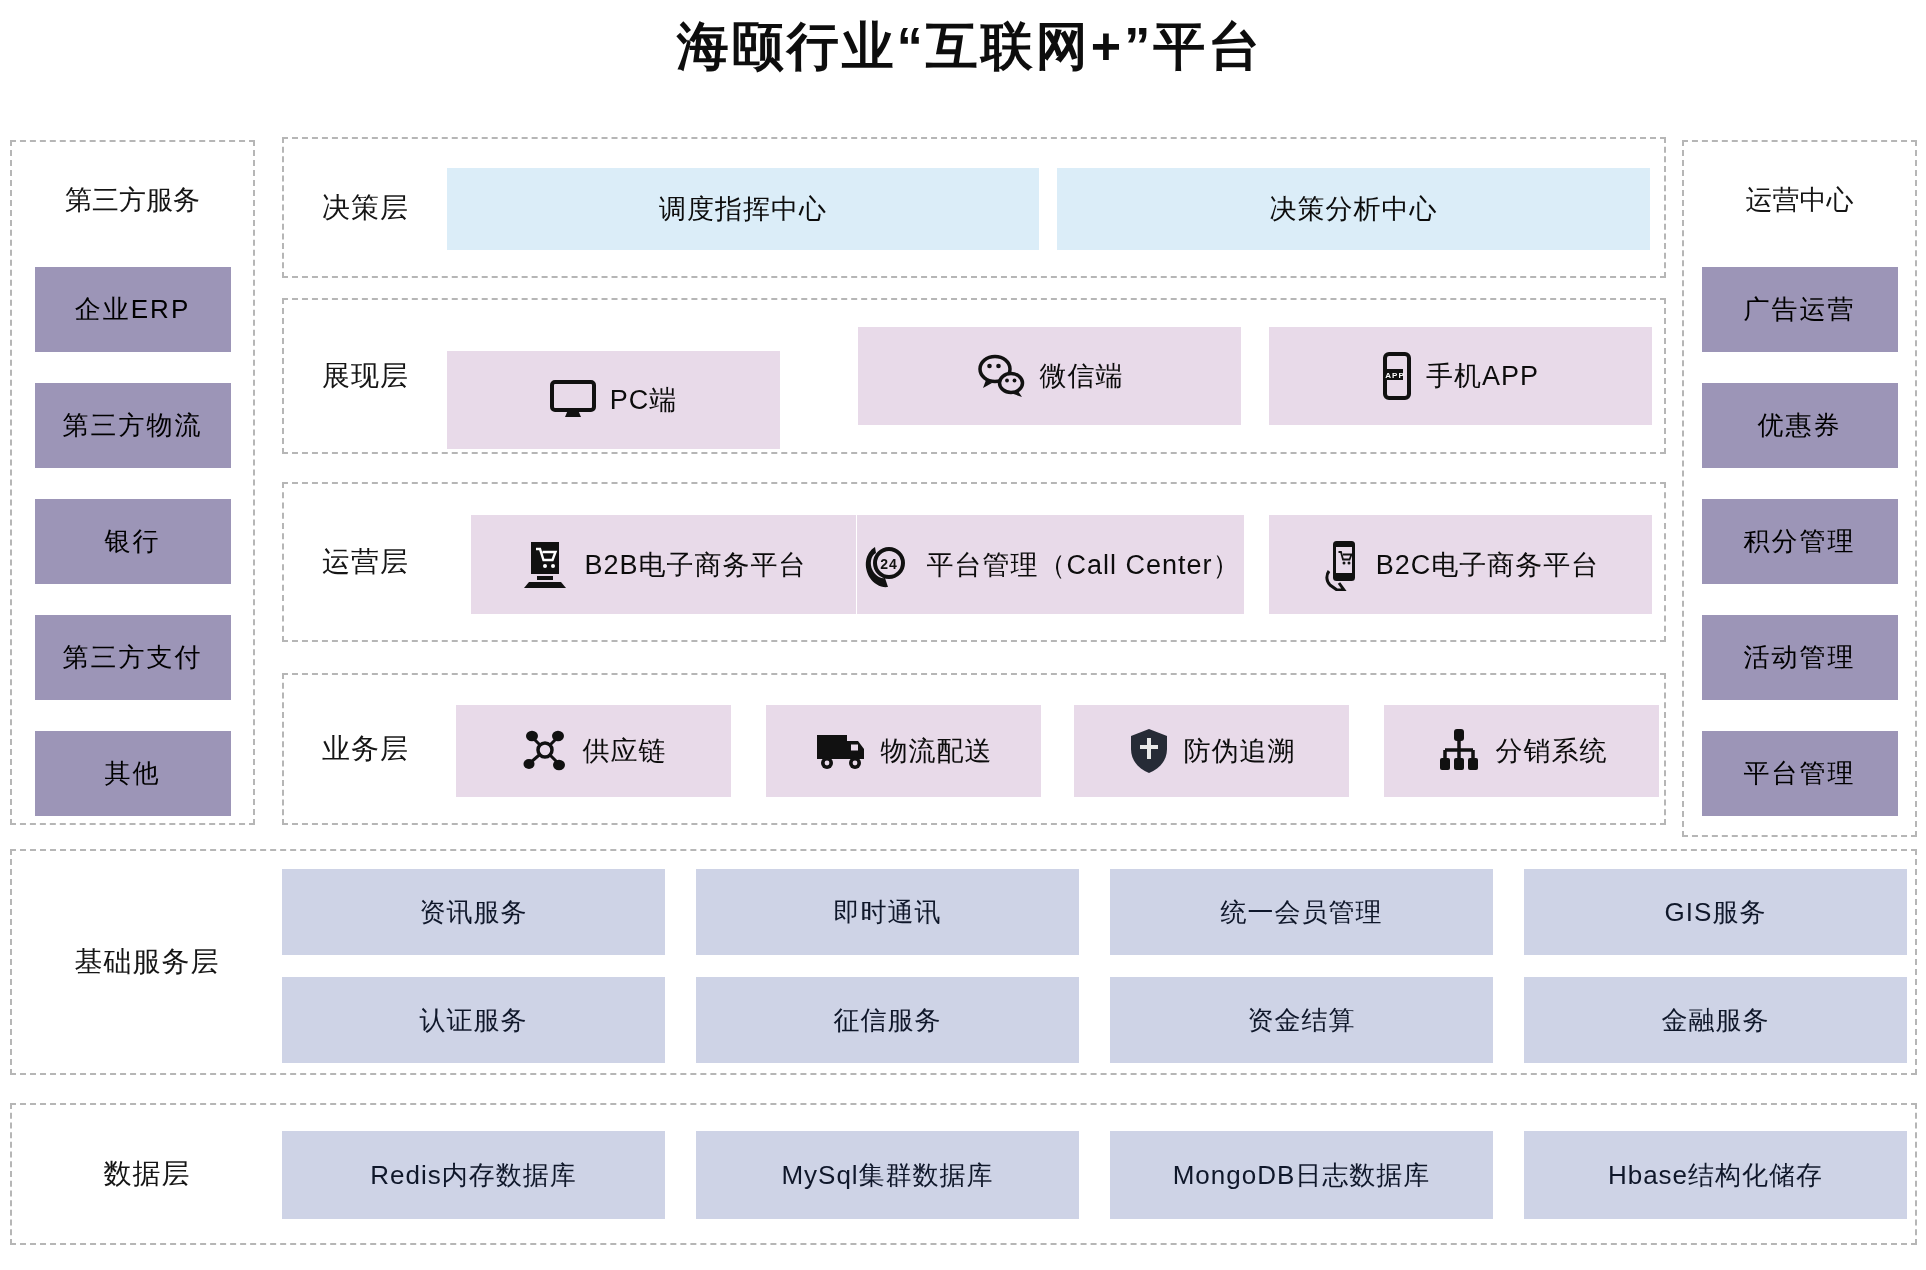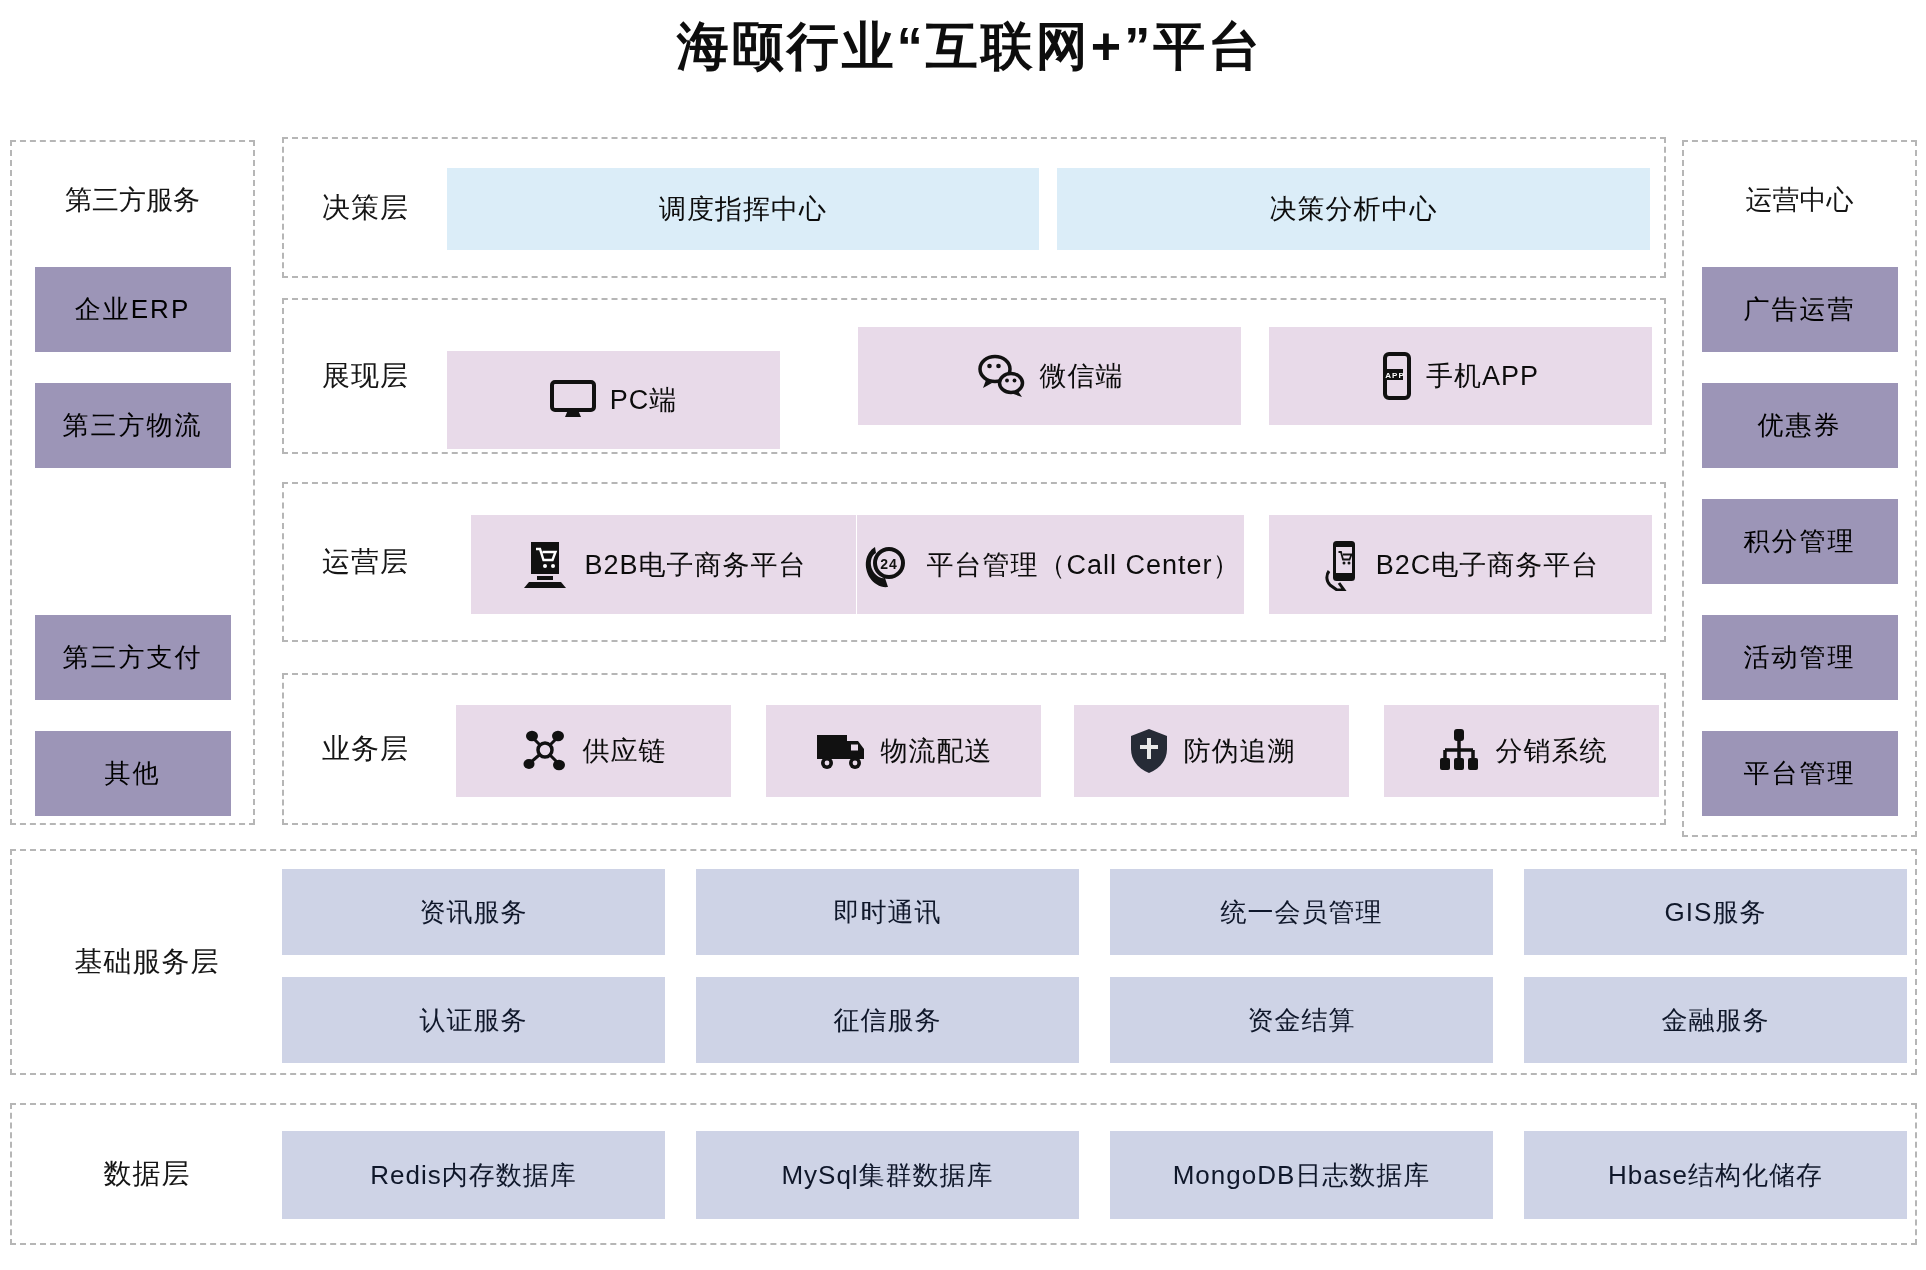--- a/index.html
+++ b/index.html
@@ -80,20 +80,21 @@
 <body>
 
 <div class="canvas">
 
   <div class="title">海颐行业“互联网+”平台</div>
 
   <section class="panel side-panel left">
     <div class="side-title">第三方服务</div>
     <div class="side-box s1">企业ERP</div>
     <div class="side-box s2">第三方物流</div>
+    <div class="side-box s3">银行</div>
     <div class="side-box s4">第三方支付</div>
     <div class="side-box s5">其他</div>
   </section>
 
   <section class="panel side-panel right">
     <div class="side-title">运营中心</div>
     <div class="side-box s1">广告运营</div>
     <div class="side-box s2">优惠券</div>
     <div class="side-box s3">积分管理</div>
     <div class="side-box s4">活动管理</div>

